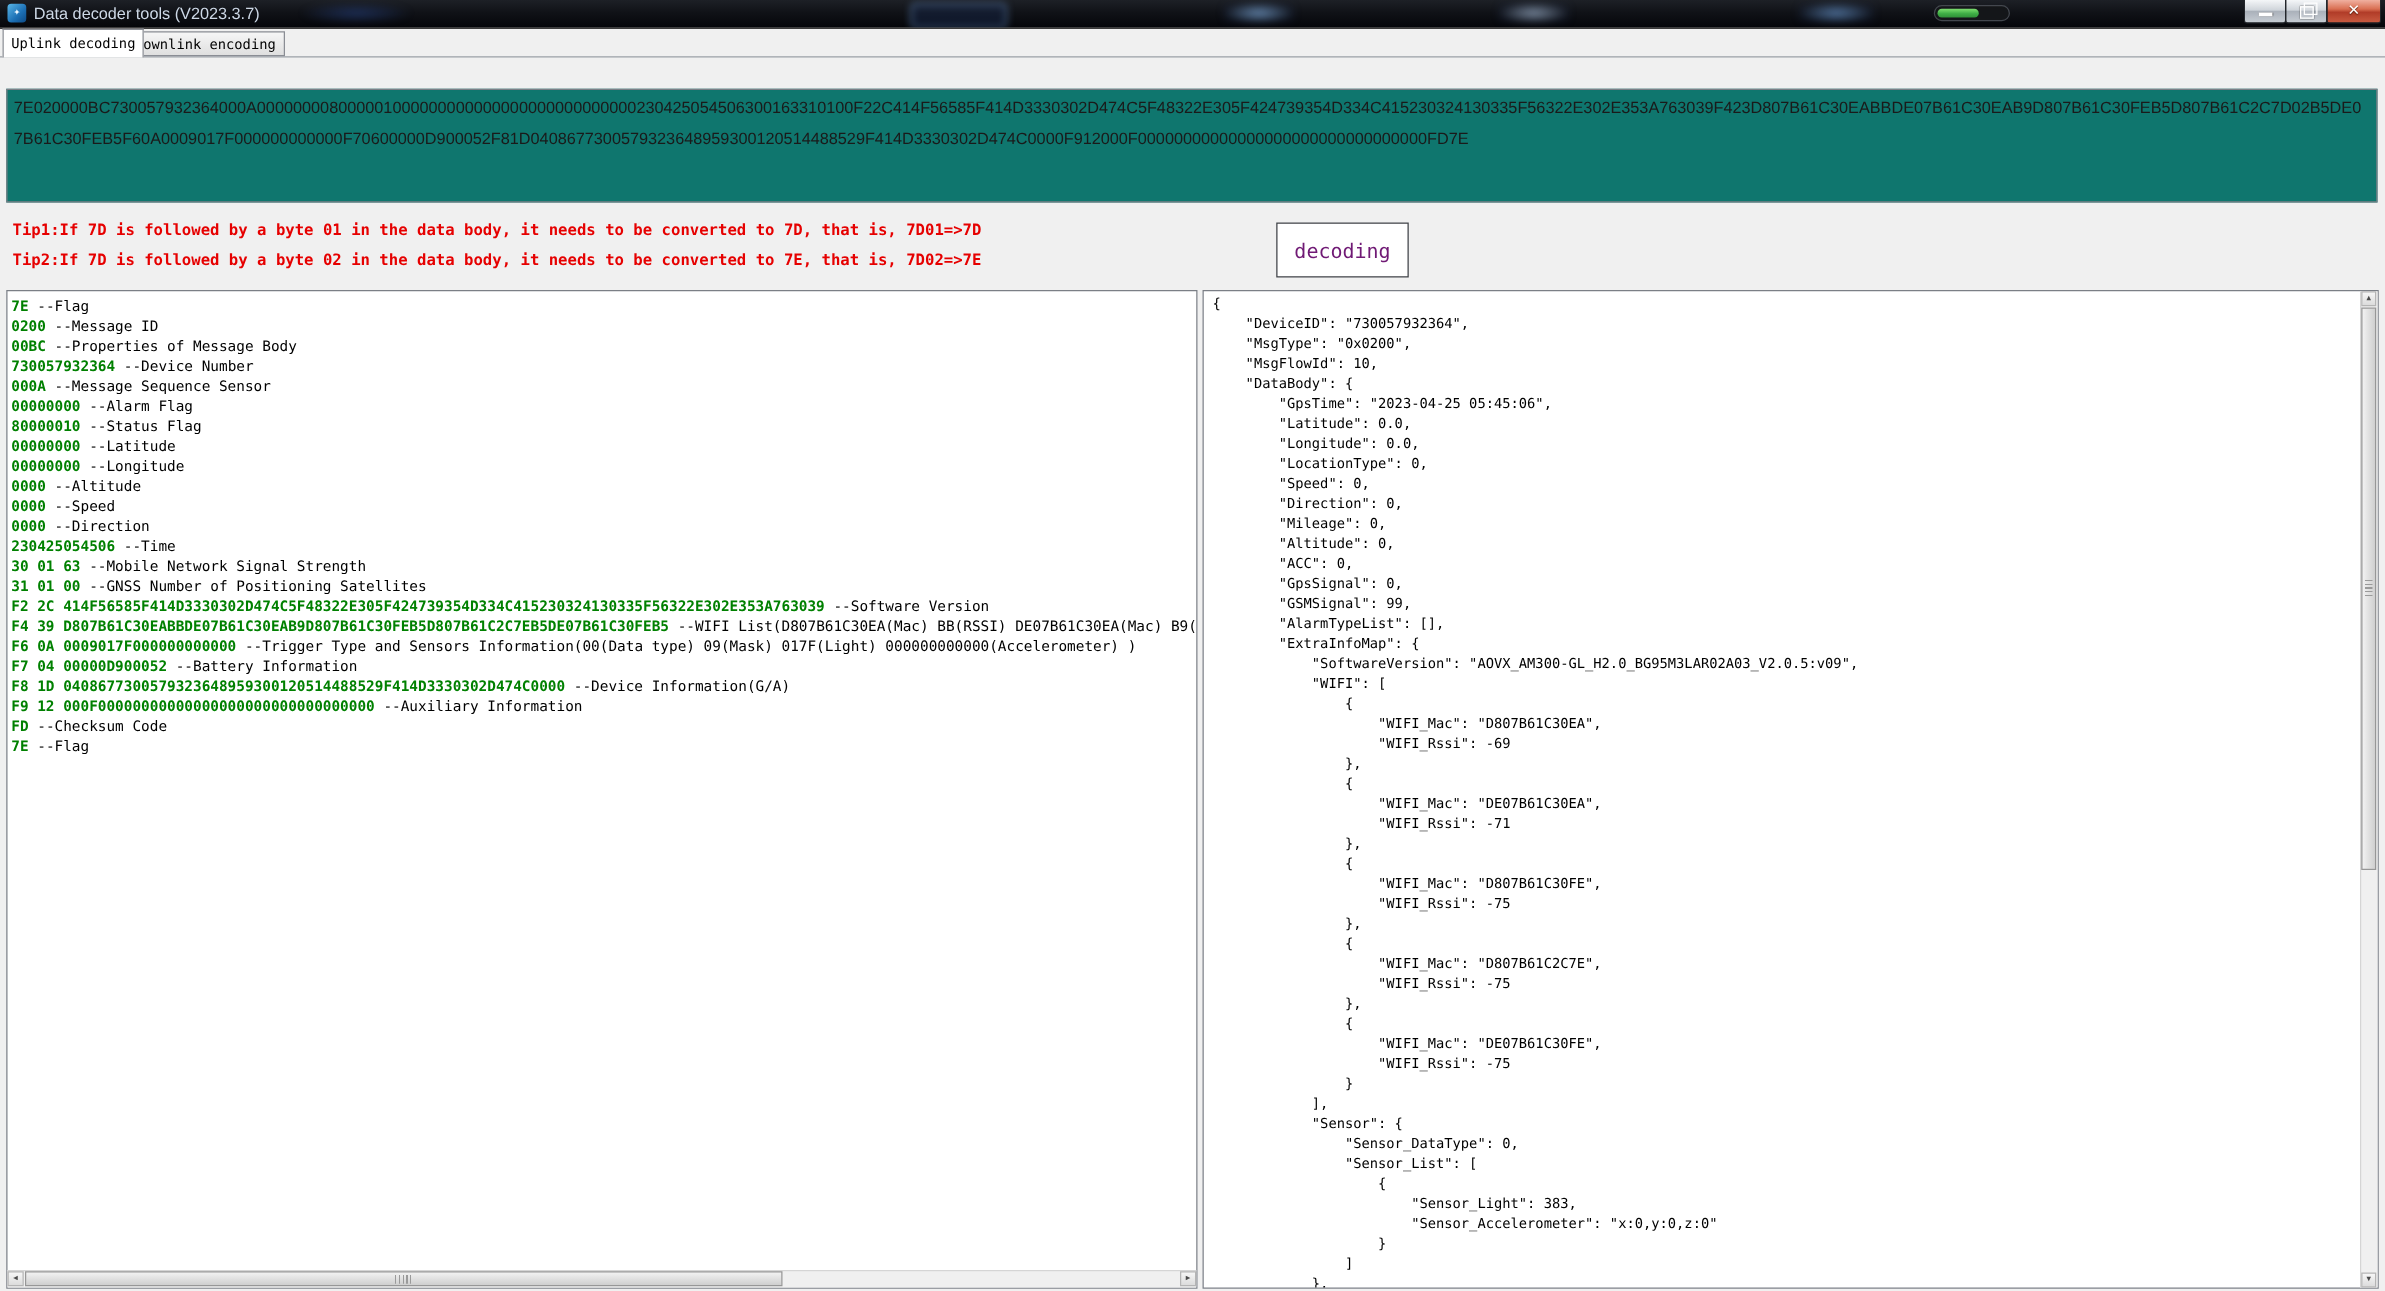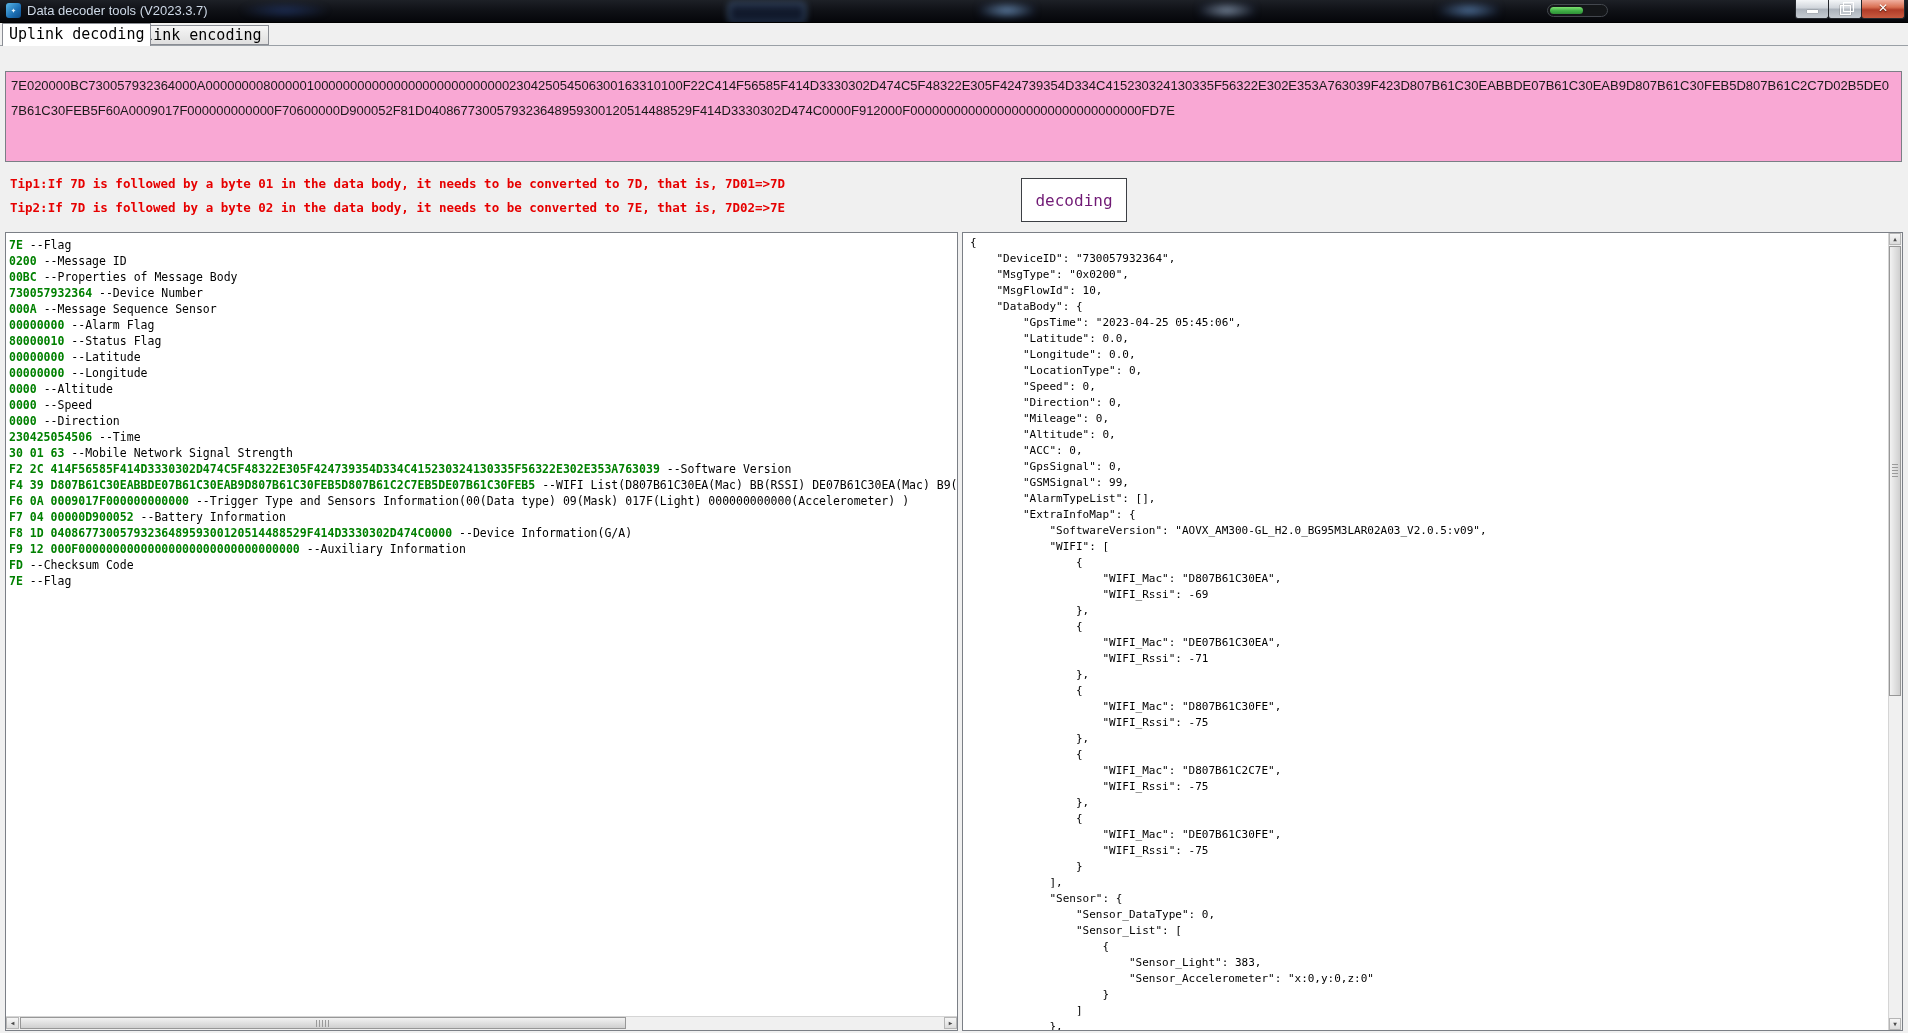--- a/index.html
+++ b/index.html
@@ -47,36 +47,36 @@
   .wbtn.close{width:44px;background:linear-gradient(#f0b0a0,#d96f52 40%,#b13c28 55%,#c85a40);}
   .ic-min{position:absolute;left:11px;bottom:5px;width:11px;height:3px;background:#fff;box-shadow:0 0 1px #333;}
   .ic-max{position:absolute;left:11px;top:5px;width:9px;height:8px;border:1px solid #fff;box-shadow:0 0 1px #333;background:rgba(255,255,255,.15);}
   .ic-max:before{content:"";position:absolute;left:2px;top:-4px;width:9px;height:8px;border:1px solid #fff;}
   .ic-close{
     position:absolute;left:0;top:1px;width:100%;text-align:center;color:#fff;
     font-size:12px;font-weight:bold;font-family:"DejaVu Sans",sans-serif;text-shadow:0 1px 1px #501808;
   }
   
   .tab{
-    position:absolute;box-sizing:border-box;font-size:15px;line-height:19px;
+    position:absolute;box-sizing:border-box;font-size:11px;line-height:19px;
     padding:0 6px;border:1px solid #8a8d94;color:#000;white-space:nowrap;
   }
   .tab.active{
     left:2px;top:23px;height:23px;background:#fff;border-bottom:none;z-index:3;
     line-height:21px;
   }
   .tab.inactive{
     left:101px;top:25px;height:20px;background:linear-gradient(#f6f6f6,#dfdfdf);z-index:1;
   }
   .tabline{position:absolute;left:0;top:45px;width:1908px;height:1px;background:#9aa0a6;z-index:2;}
   
   .raw-label{position:absolute;left:18px;top:56px;font-size:12.5px;color:#000;margin-top:36px;}
   .raw-box{
     position:absolute;left:5px;top:71px;width:1897px;height:91px;box-sizing:border-box;
-    background:#f9a8d4;border:1px solid #7b7f86;
+    background:#0f766e;border:1px solid #7b7f86;
     font-family:"Liberation Sans",sans-serif;font-size:13px;line-height:25px;color:#1a1a1a;
     padding:1px 5px;word-break:break-all;overflow:hidden;
   }
   .tip{position:absolute;left:10px;font-size:12.5px;font-weight:bold;color:#e60000;white-space:nowrap;}
   .tip.t1{top:176px;}
   .tip.t2{top:200px;}
   .decode-btn{
     position:absolute;left:1021px;top:178px;width:106px;height:44px;box-sizing:border-box;
     background:#fff;border:1px solid #3c3f44;font-size:16px;color:#701a75;
     font-family:"DejaVu Sans Mono",monospace;cursor:default;
@@ -183,20 +183,21 @@
       <div class="dline"><span class="hex">000A</span><span class="desc"> --Message Sequence Sensor</span></div>
       <div class="dline"><span class="hex">00000000</span><span class="desc"> --Alarm Flag</span></div>
       <div class="dline"><span class="hex">80000010</span><span class="desc"> --Status Flag</span></div>
       <div class="dline"><span class="hex">00000000</span><span class="desc"> --Latitude</span></div>
       <div class="dline"><span class="hex">00000000</span><span class="desc"> --Longitude</span></div>
       <div class="dline"><span class="hex">0000</span><span class="desc"> --Altitude</span></div>
       <div class="dline"><span class="hex">0000</span><span class="desc"> --Speed</span></div>
       <div class="dline"><span class="hex">0000</span><span class="desc"> --Direction</span></div>
       <div class="dline"><span class="hex">230425054506</span><span class="desc"> --Time</span></div>
       <div class="dline"><span class="hex">30 01 63</span><span class="desc"> --Mobile Network Signal Strength</span></div>
+      <div class="dline"><span class="hex">31 01 00</span><span class="desc"> --GNSS Number of Positioning Satellites</span></div>
       <div class="dline"><span class="hex">F2 2C 414F56585F414D3330302D474C5F48322E305F424739354D334C415230324130335F56322E302E353A763039</span><span class="desc"> --Software Version</span></div>
       <div class="dline"><span class="hex">F4 39 D807B61C30EABBDE07B61C30EAB9D807B61C30FEB5D807B61C2C7EB5DE07B61C30FEB5</span><span class="desc"> --WIFI List(D807B61C30EA(Mac) BB(RSSI) DE07B61C30EA(Mac) B9(RSSI) D8</span></div>
       <div class="dline"><span class="hex">F6 0A 0009017F000000000000</span><span class="desc"> --Trigger Type and Sensors Information(00(Data type) 09(Mask) 017F(Light) 000000000000(Accelerometer) )</span></div>
       <div class="dline"><span class="hex">F7 04 00000D900052</span><span class="desc"> --Battery Information</span></div>
       <div class="dline"><span class="hex">F8 1D 0408677300579323648959300120514488529F414D3330302D474C0000</span><span class="desc"> --Device Information(G/A)</span></div>
       <div class="dline"><span class="hex">F9 12 000F00000000000000000000000000000000</span><span class="desc"> --Auxiliary Information</span></div>
       <div class="dline"><span class="hex">FD</span><span class="desc"> --Checksum Code</span></div>
       <div class="dline"><span class="hex">7E</span><span class="desc"> --Flag</span></div>
     </div>
   <div class="hscroll">

